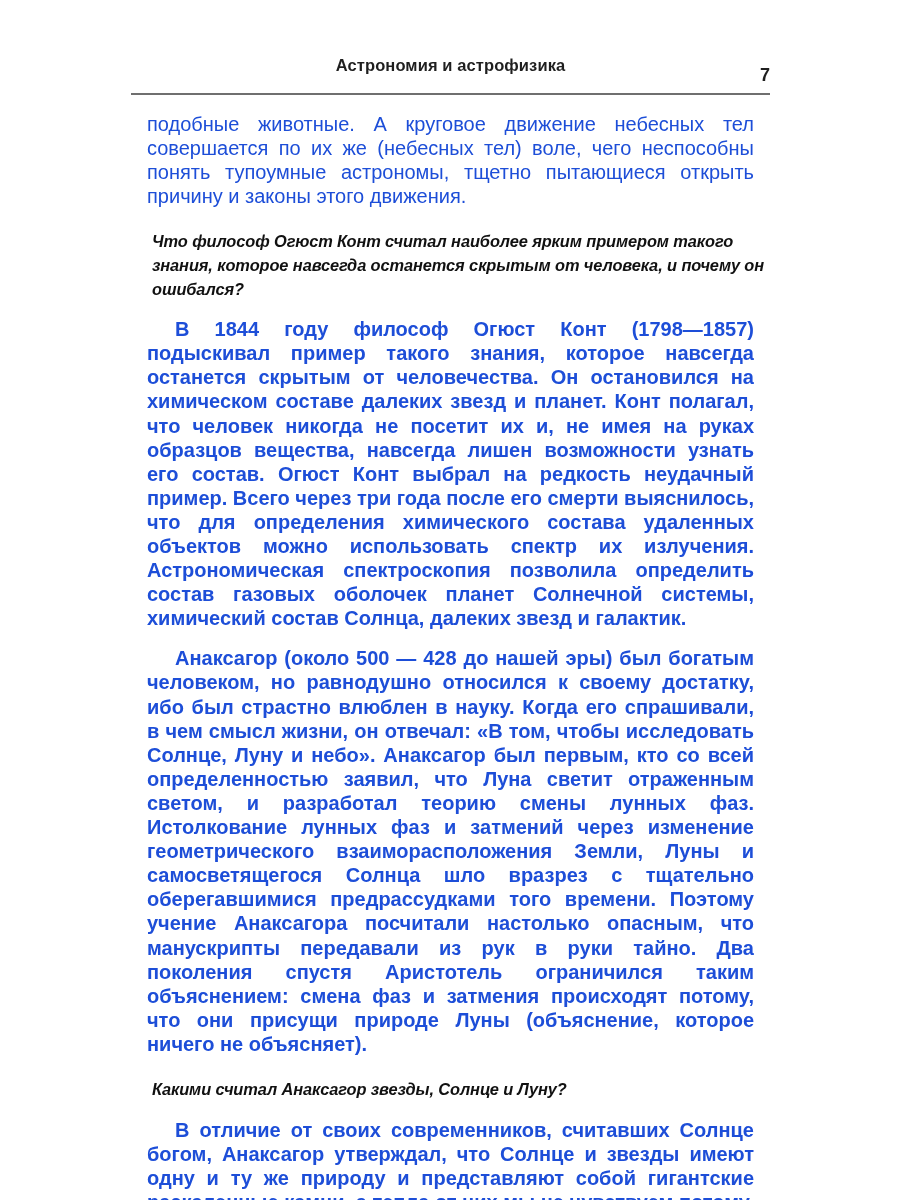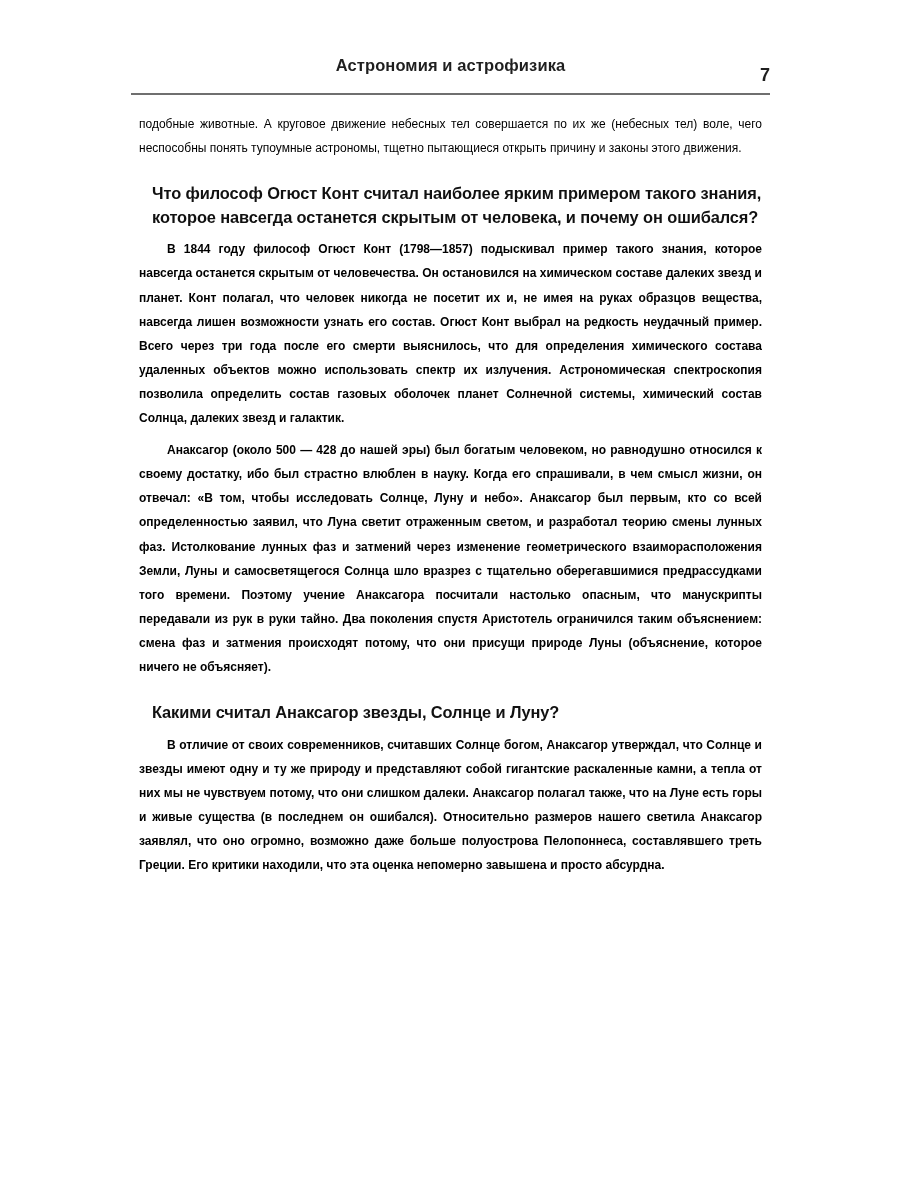--- a/index.html
+++ b/index.html
@@ -50,45 +50,46 @@
   }
   .runhead-rule {
     height: 2px;
     background: #6f6f6f;
     margin-top: 7px;
     margin-bottom: 17px;
     width: 100%;
   }
   
   p.para {
-    margin: 8px;
-    font-size: 12px;
+    margin: 16px;
+    font-size: 20px;
     line-height: 24.1px;
     text-align: justify;
     text-justify: inter-word;
     hyphens: manual;
-    color: #000000;
+    color: #1d4ed8;
   }
   p.para.indent {
     text-indent: 28px;
     font-weight: bold;
   }
   p.para.noindent {
     text-indent: 0;
   }
   
   h2.qhead {
     margin: 0;
     padding: 0;
     margin-left: 21px;
     margin-top: 22px;
     margin-bottom: 7px;
     font-size: 16.4px;
     line-height: 23.6px;
     font-weight: bold;
+    font-style: italic;
     color: #111111;
     letter-spacing: -0.1px;
     text-align: left;
   }
 </style>
 </head>
 <body>
 
 <div class="page">
 

